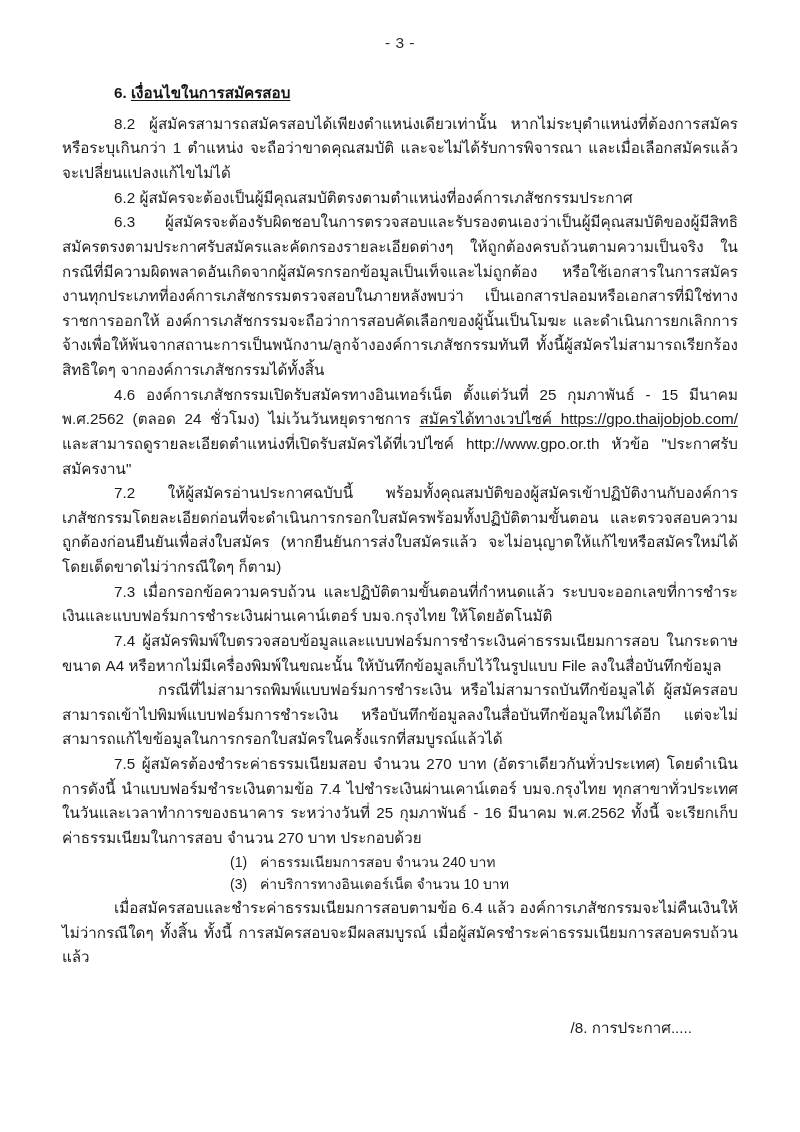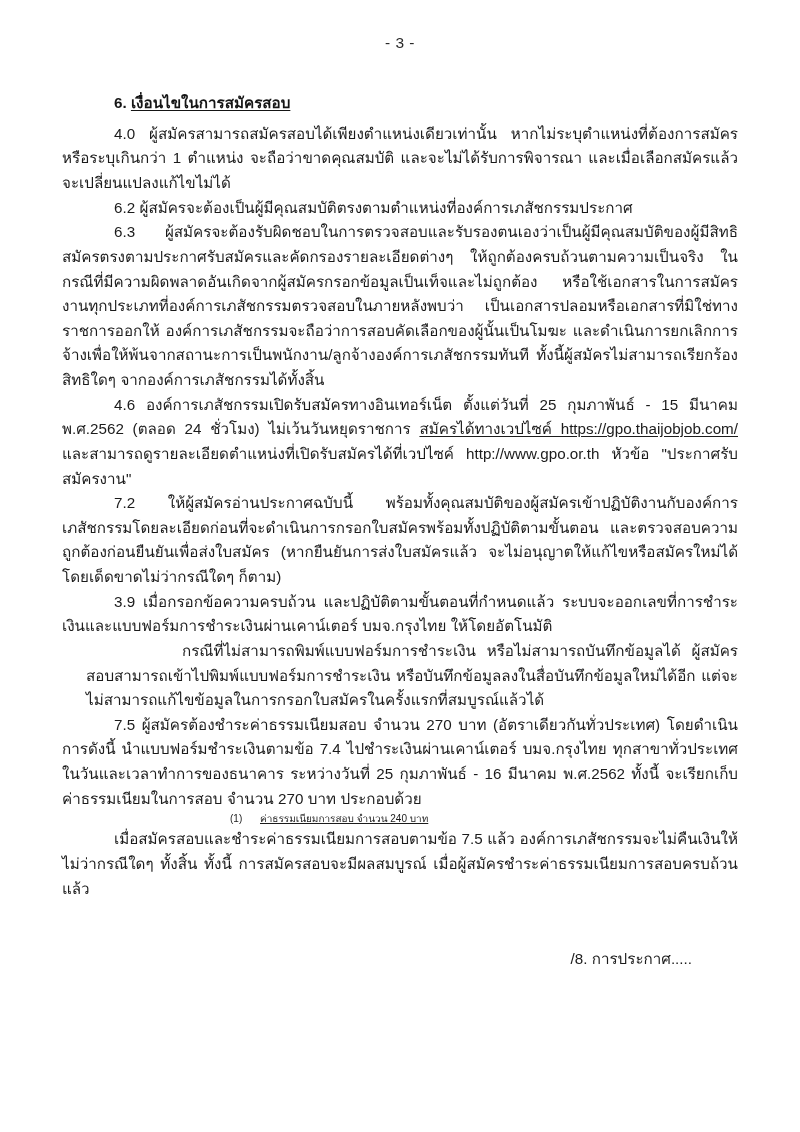--- a/index.html
+++ b/index.html
@@ -26,21 +26,21 @@
     font-size: 15.5px;
     color: #2a2a2a;
     padding-top: 34px;
     letter-spacing: 0.5px;
   }
   .content {
     padding: 0 62px 0 62px;
     box-sizing: border-box;
   }
   .section-heading {
-    margin-top: 40px;
+    margin-top: 30px;
     margin-bottom: 7px;
     padding-left: 52px;
     font-size: 15.2px;
     font-weight: bold;
     color: #151515;
     line-height: 1.5;
   }
   .section-heading .num {
     text-decoration: none;
   }
@@ -56,33 +56,31 @@
     text-align: justify;
     text-justify: inter-word;
     text-indent: 0;
     word-spacing: 0.2px;
   }
   p.para.indent {
     text-indent: 52px;
   }
   p.para.indent-big {
     text-indent: 96px;
-    margin-left: 24px;
   }
   ol.fee-list, ul.fee-list {
     list-style: none;
     margin: 0;
     padding: 0;
   }
   .fee-item {
-    font-size: 10px;
+    font-size: 14px;
     line-height: 1.62;
     padding-left: 168px;
     color: #1b1b1b;
-    text-decoration: underline;
   }
   .fee-item .fee-num {
     display: inline-block;
     min-width: 30px;
   }
   .footer-note {
     margin-top: 46px;
     text-align: right;
     padding-right: 46px;
     font-size: 15.2px;
@@ -101,39 +99,43 @@
 
   <div class="page-number">- 3 -</div>
 
   <div class="content">
 
     <div class="section-heading">
       <span class="num">6.</span>
       <span class="ttl">เงื่อนไขในการสมัครสอบ</span>
     </div>
 
-    <p class="para indent">4.0 ผู้สมัครสามารถสมัครสอบได้เพียงตำแหน่งเดียวเท่านั้น หากไม่ระบุตำแหน่งที่ต้องการสมัครหรือระบุเกินกว่า 1 ตำแหน่ง จะถือว่าขาดคุณสมบัติ และจะไม่ได้รับการพิจารณา  และเมื่อเลือกสมัครแล้วจะเปลี่ยนแปลงแก้ไขไม่ได้</p>
+    <p class="para indent">8.2 ผู้สมัครสามารถสมัครสอบได้เพียงตำแหน่งเดียวเท่านั้น หากไม่ระบุตำแหน่งที่ต้องการสมัครหรือระบุเกินกว่า 1 ตำแหน่ง จะถือว่าขาดคุณสมบัติ และจะไม่ได้รับการพิจารณา  และเมื่อเลือกสมัครแล้วจะเปลี่ยนแปลงแก้ไขไม่ได้</p>
     <p class="para indent">6.2  ผู้สมัครจะต้องเป็นผู้มีคุณสมบัติตรงตามตำแหน่งที่องค์การเภสัชกรรมประกาศ</p>
     <p class="para indent">6.3 ผู้สมัครจะต้องรับผิดชอบในการตรวจสอบและรับรองตนเองว่าเป็นผู้มีคุณสมบัติของผู้มีสิทธิสมัครตรงตามประกาศรับสมัครและคัดกรองรายละเอียดต่างๆ ให้ถูกต้องครบถ้วนตามความเป็นจริง ในกรณีที่มีความผิดพลาดอันเกิดจากผู้สมัครกรอกข้อมูลเป็นเท็จและไม่ถูกต้อง หรือใช้เอกสารในการสมัครงานทุกประเภทที่องค์การเภสัชกรรมตรวจสอบในภายหลังพบว่า เป็นเอกสารปลอมหรือเอกสารที่มิใช่ทางราชการออกให้ องค์การเภสัชกรรมจะถือว่าการสอบคัดเลือกของผู้นั้นเป็นโมฆะ และดำเนินการยกเลิกการจ้างเพื่อให้พ้นจากสถานะการเป็นพนักงาน/ลูกจ้างองค์การเภสัชกรรมทันที ทั้งนี้ผู้สมัครไม่สามารถเรียกร้องสิทธิใดๆ จากองค์การเภสัชกรรมได้ทั้งสิ้น</p>
 
 
     <p class="para indent"><span>4.6 องค์การเภสัชกรรมเปิดรับสมัครทางอินเทอร์เน็ต ตั้งแต่วันที่ 25 กุมภาพันธ์ - 15 มีนาคม พ.ศ.2562 (ตลอด 24 ชั่วโมง) ไม่เว้นวันหยุดราชการ </span><a class="doc-link" href="#">สมัครได้ทางเวปไซค์ https://gpo.thaijobjob.com/</a><span>  และสามารถดูรายละเอียดตำแหน่งที่เปิดรับสมัครได้ที่เวปไซค์ http://www.gpo.or.th หัวข้อ "ประกาศรับสมัครงาน"</span></p>
 
     <p class="para indent">7.2 ให้ผู้สมัครอ่านประกาศฉบับนี้ พร้อมทั้งคุณสมบัติของผู้สมัครเข้าปฏิบัติงานกับองค์การเภสัชกรรมโดยละเอียดก่อนที่จะดำเนินการกรอกใบสมัครพร้อมทั้งปฏิบัติตามขั้นตอน และตรวจสอบความถูกต้องก่อนยืนยันเพื่อส่งใบสมัคร (หากยืนยันการส่งใบสมัครแล้ว จะไม่อนุญาตให้แก้ไขหรือสมัครใหม่ได้โดยเด็ดขาดไม่ว่ากรณีใดๆ ก็ตาม)</p>
 
-    <p class="para indent">3.9 เมื่อกรอกข้อความครบถ้วน และปฏิบัติตามขั้นตอนที่กำหนดแล้ว ระบบจะออกเลขที่การชำระเงินและแบบฟอร์มการชำระเงินผ่านเคาน์เตอร์ บมจ.กรุงไทย ให้โดยอัตโนมัติ</p>
+    <p class="para indent">7.3 เมื่อกรอกข้อความครบถ้วน และปฏิบัติตามขั้นตอนที่กำหนดแล้ว ระบบจะออกเลขที่การชำระเงินและแบบฟอร์มการชำระเงินผ่านเคาน์เตอร์ บมจ.กรุงไทย ให้โดยอัตโนมัติ</p>
 
+    <p class="para indent">7.4 ผู้สมัครพิมพ์ใบตรวจสอบข้อมูลและแบบฟอร์มการชำระเงินค่าธรรมเนียมการสอบ ในกระดาษขนาด A4 หรือหากไม่มีเครื่องพิมพ์ในขณะนั้น ให้บันทึกข้อมูลเก็บไว้ในรูปแบบ File ลงในสื่อบันทึกข้อมูล</p>
     <p class="para indent-big">กรณีที่ไม่สามารถพิมพ์แบบฟอร์มการชำระเงิน หรือไม่สามารถบันทึกข้อมูลได้ ผู้สมัครสอบสามารถเข้าไปพิมพ์แบบฟอร์มการชำระเงิน หรือบันทึกข้อมูลลงในสื่อบันทึกข้อมูลใหม่ได้อีก แต่จะไม่สามารถแก้ไขข้อมูลในการกรอกใบสมัครในครั้งแรกที่สมบูรณ์แล้วได้</p>
 
     <p class="para indent">7.5 ผู้สมัครต้องชำระค่าธรรมเนียมสอบ จำนวน 270 บาท (อัตราเดียวกันทั่วประเทศ) โดยดำเนินการดังนี้ นำแบบฟอร์มชำระเงินตามข้อ 7.4 ไปชำระเงินผ่านเคาน์เตอร์ บมจ.กรุงไทย ทุกสาขาทั่วประเทศ ในวันและเวลาทำการของธนาคาร ระหว่างวันที่ 25 กุมภาพันธ์ - 16 มีนาคม พ.ศ.2562 ทั้งนี้ จะเรียกเก็บค่าธรรมเนียมในการสอบ จำนวน 270 บาท ประกอบด้วย</p>
 
     <ul class="fee-list">
       <li class="fee-item">
         <span class="fee-num">(1)</span><span>ค่าธรรมเนียมการสอบ จำนวน 240 บาท</span>
       </li>
+      <li class="fee-item">
+        <span class="fee-num">(3)</span><span>ค่าบริการทางอินเตอร์เน็ต จำนวน 10 บาท</span>
+      </li>
     </ul>
 
-    <p class="para indent">เมื่อสมัครสอบและชำระค่าธรรมเนียมการสอบตามข้อ 7.5 แล้ว องค์การเภสัชกรรมจะไม่คืนเงินให้ไม่ว่ากรณีใดๆ ทั้งสิ้น ทั้งนี้ การสมัครสอบจะมีผลสมบูรณ์ เมื่อผู้สมัครชำระค่าธรรมเนียมการสอบครบถ้วนแล้ว</p>
+    <p class="para indent">เมื่อสมัครสอบและชำระค่าธรรมเนียมการสอบตามข้อ 6.4 แล้ว องค์การเภสัชกรรมจะไม่คืนเงินให้ไม่ว่ากรณีใดๆ ทั้งสิ้น ทั้งนี้ การสมัครสอบจะมีผลสมบูรณ์ เมื่อผู้สมัครชำระค่าธรรมเนียมการสอบครบถ้วนแล้ว</p>
 
     <div class="footer-note">/8. การประกาศ.....</div>
 
   </div>
 </div>
 
 </body></html>

